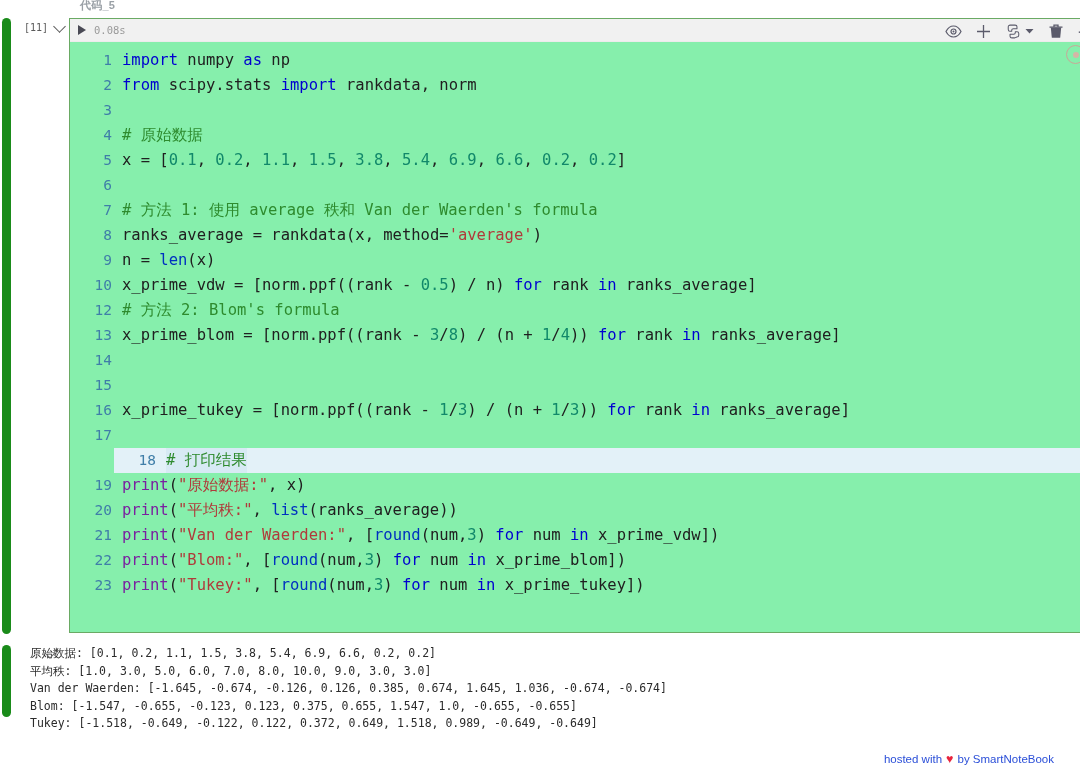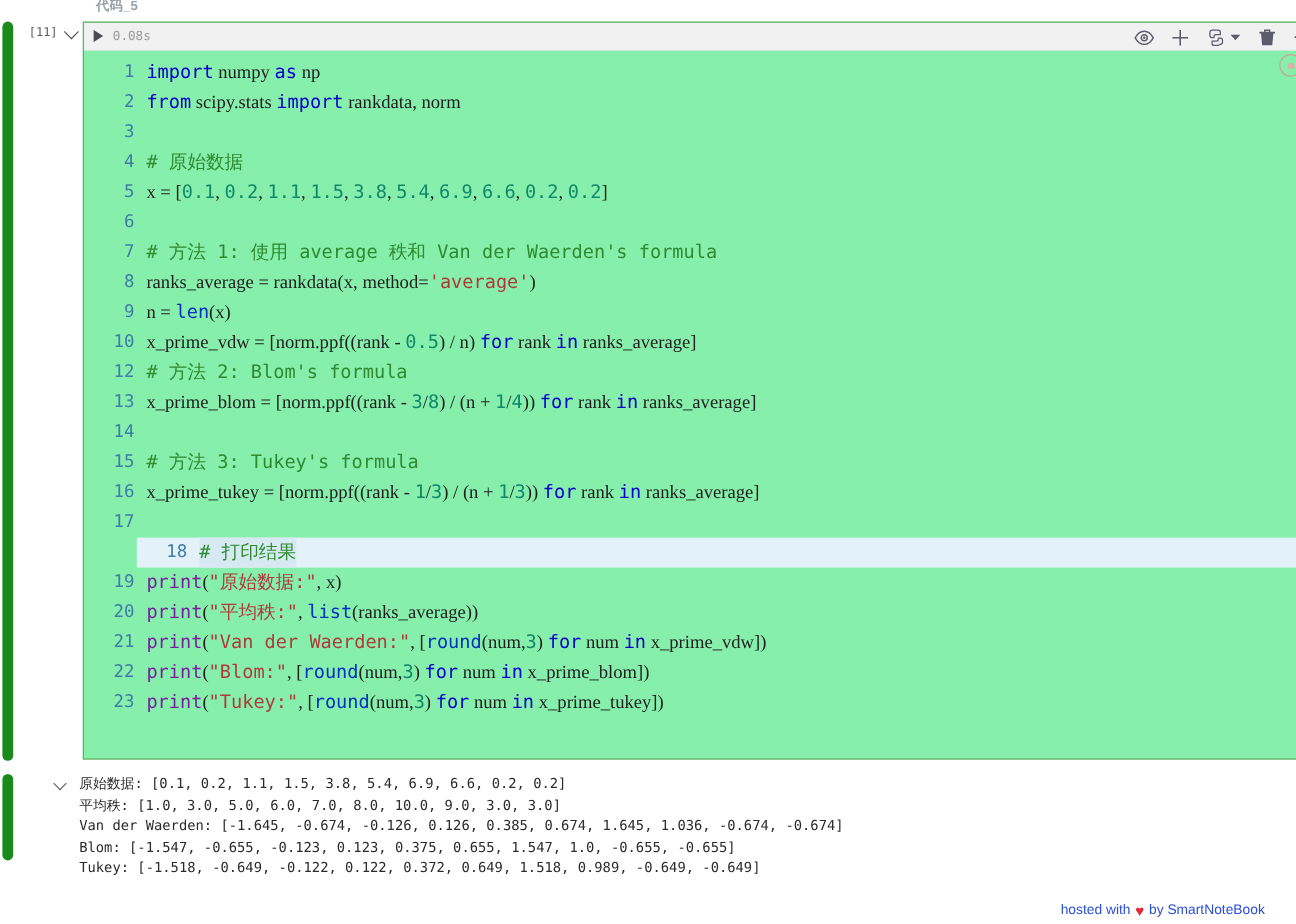--- a/index.html
+++ b/index.html
@@ -176,21 +176,21 @@
   }
   .code-line .txt { display: inline-block; }
   .code-line.active .txt { background: #d7eaf4; }
 
   
   .k  { color: #0000d0; }            
   .b  { color: #0030c0; }            
   .n  { color: #11886a; }            
   .s  { color: #b03a3a; }            
   .c  { color: #2e8b2e; }            
-  .p  { color: #202020; font-family: Liberation Serif, serif; }            
+  .p  { color: #202020; }            
   .bp { color: #7a1fa0; }            
 
   
   .output-wrap {
     position: absolute;
     left: 30px;
     top: 645px;
     width: 1040px;
   }
   .out-chevron {
@@ -202,21 +202,20 @@
   }
   .out-chevron span {
     display: block;
     width: 7px; height: 7px;
     border-right: 1.5px solid #6a6a6a;
     border-bottom: 1.5px solid #6a6a6a;
     transform: rotate(45deg);
     margin: 0 auto;
   }
   .out-lines {
-    margin-left: 36px;
     font-family: "DejaVu Sans Mono", monospace;
     font-size: 11.5px;
     line-height: 17.5px;
     color: #2b2b2b;
     white-space: pre;
   }
 
   
   .footer {
     position: absolute;
@@ -294,21 +293,21 @@
       <div class="code-line"><span class="ln">4</span><span class="txt"><span class="c"># 原始数据</span></span></div>
       <div class="code-line"><span class="ln">5</span><span class="txt"><span class="p">x = [</span><span class="n">0.1</span><span class="p">, </span><span class="n">0.2</span><span class="p">, </span><span class="n">1.1</span><span class="p">, </span><span class="n">1.5</span><span class="p">, </span><span class="n">3.8</span><span class="p">, </span><span class="n">5.4</span><span class="p">, </span><span class="n">6.9</span><span class="p">, </span><span class="n">6.6</span><span class="p">, </span><span class="n">0.2</span><span class="p">, </span><span class="n">0.2</span><span class="p">]</span></span></div>
       <div class="code-line"><span class="ln">6</span><span class="txt"></span></div>
       <div class="code-line"><span class="ln">7</span><span class="txt"><span class="c"># 方法 1: 使用 average 秩和 Van der Waerden's formula</span></span></div>
       <div class="code-line"><span class="ln">8</span><span class="txt"><span class="p">ranks_average = rankdata(x, method=</span><span class="s">'average'</span><span class="p">)</span></span></div>
       <div class="code-line"><span class="ln">9</span><span class="txt"><span class="p">n = </span><span class="b">len</span><span class="p">(x)</span></span></div>
       <div class="code-line"><span class="ln">10</span><span class="txt"><span class="p">x_prime_vdw = [norm.ppf((rank - </span><span class="n">0.5</span><span class="p">) / n) </span><span class="k">for</span><span class="p"> rank </span><span class="k">in</span><span class="p"> ranks_average]</span></span></div>
       <div class="code-line"><span class="ln">12</span><span class="txt"><span class="c"># 方法 2: Blom's formula</span></span></div>
       <div class="code-line"><span class="ln">13</span><span class="txt"><span class="p">x_prime_blom = [norm.ppf((rank - </span><span class="n">3</span><span class="p">/</span><span class="n">8</span><span class="p">) / (n + </span><span class="n">1</span><span class="p">/</span><span class="n">4</span><span class="p">)) </span><span class="k">for</span><span class="p"> rank </span><span class="k">in</span><span class="p"> ranks_average]</span></span></div>
       <div class="code-line"><span class="ln">14</span><span class="txt"></span></div>
-      <div class="code-line"><span class="ln">15</span><span class="txt"><span class="c"># 方法 3: Tukey's formula</span></span></div>
+      <div class="code-line"><span class="ln">15</span></div>
       <div class="code-line"><span class="ln">16</span><span class="txt"><span class="p">x_prime_tukey = [norm.ppf((rank - </span><span class="n">1</span><span class="p">/</span><span class="n">3</span><span class="p">) / (n + </span><span class="n">1</span><span class="p">/</span><span class="n">3</span><span class="p">)) </span><span class="k">for</span><span class="p"> rank </span><span class="k">in</span><span class="p"> ranks_average]</span></span></div>
       <div class="code-line"><span class="ln">17</span><span class="txt"></span></div>
       <div class="code-line active"><span class="ln">18</span><span class="txt"><span class="c"># 打印结果</span></span></div>
       <div class="code-line"><span class="ln">19</span><span class="txt"><span class="bp">print</span><span class="p">(</span><span class="s">"原始数据:"</span><span class="p">, x)</span></span></div>
       <div class="code-line"><span class="ln">20</span><span class="txt"><span class="bp">print</span><span class="p">(</span><span class="s">"平均秩:"</span><span class="p">, </span><span class="b">list</span><span class="p">(ranks_average))</span></span></div>
       <div class="code-line"><span class="ln">21</span><span class="txt"><span class="bp">print</span><span class="p">(</span><span class="s">"Van der Waerden:"</span><span class="p">, [</span><span class="b">round</span><span class="p">(num,</span><span class="n">3</span><span class="p">) </span><span class="k">for</span><span class="p"> num </span><span class="k">in</span><span class="p"> x_prime_vdw])</span></span></div>
       <div class="code-line"><span class="ln">22</span><span class="txt"><span class="bp">print</span><span class="p">(</span><span class="s">"Blom:"</span><span class="p">, [</span><span class="b">round</span><span class="p">(num,</span><span class="n">3</span><span class="p">) </span><span class="k">for</span><span class="p"> num </span><span class="k">in</span><span class="p"> x_prime_blom])</span></span></div>
       <div class="code-line"><span class="ln">23</span><span class="txt"><span class="bp">print</span><span class="p">(</span><span class="s">"Tukey:"</span><span class="p">, [</span><span class="b">round</span><span class="p">(num,</span><span class="n">3</span><span class="p">) </span><span class="k">for</span><span class="p"> num </span><span class="k">in</span><span class="p"> x_prime_tukey])</span></span></div>
     </div>
 </div>

